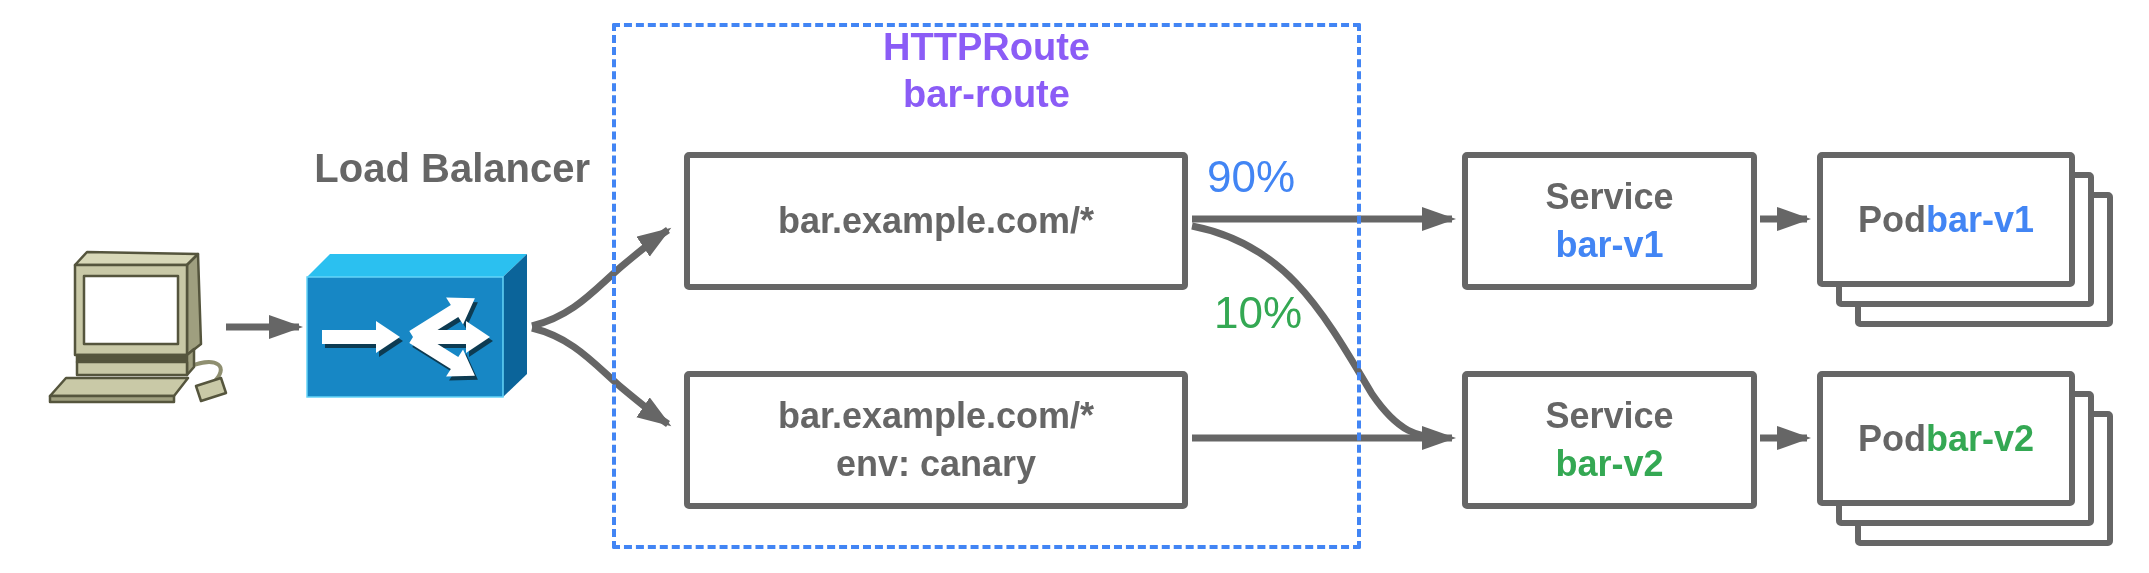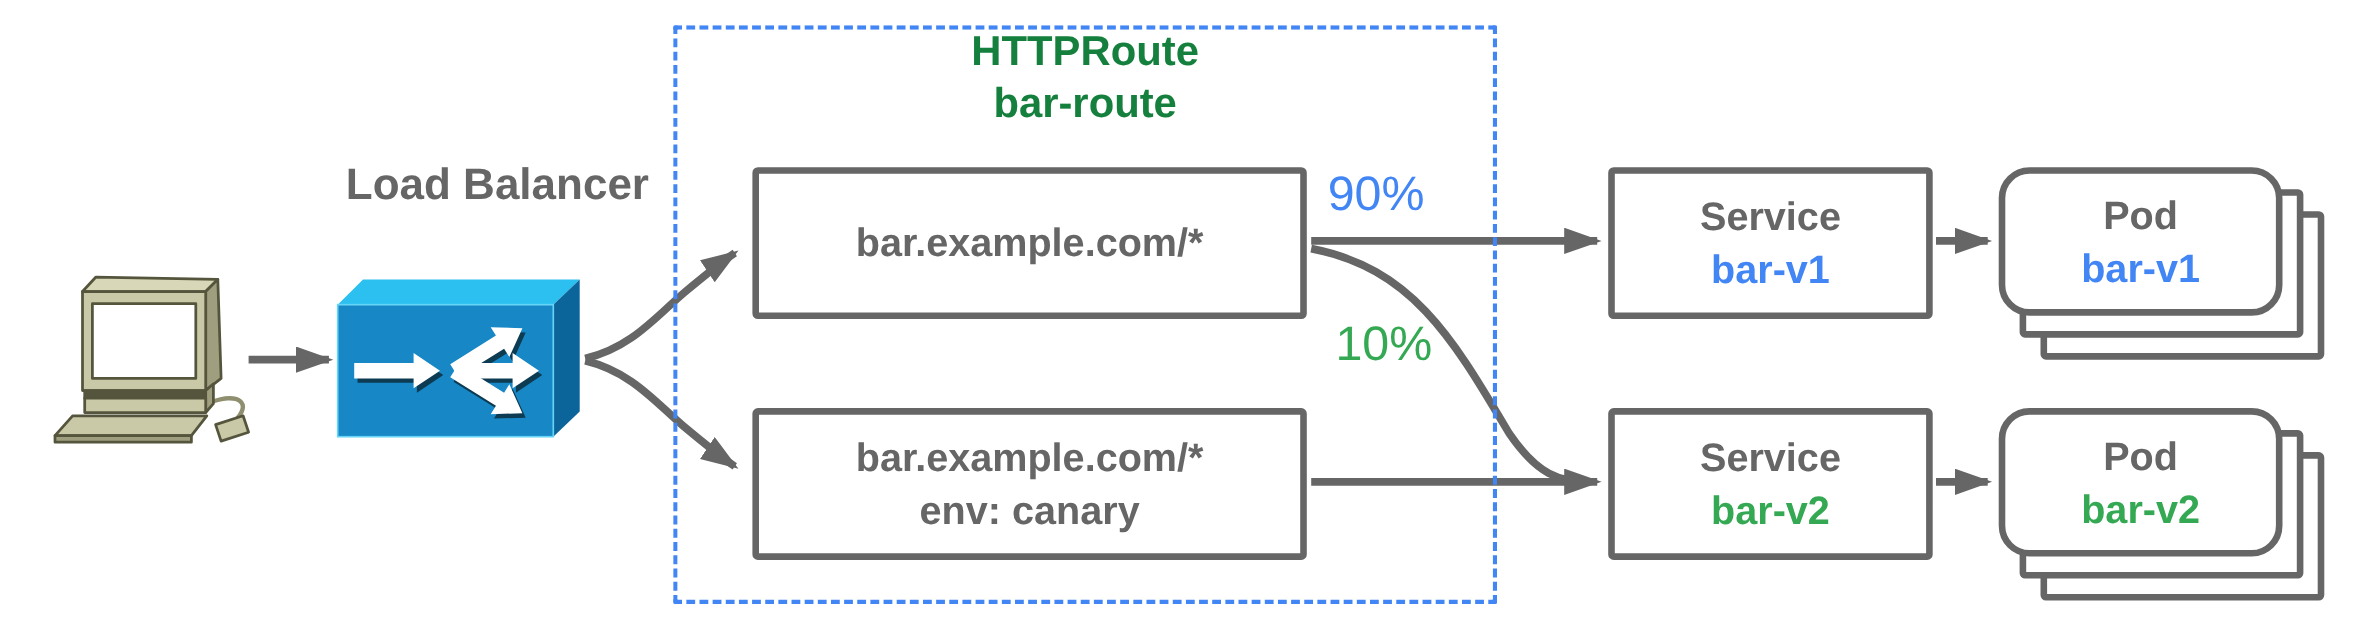--- a/index.html
+++ b/index.html
@@ -29,41 +29,41 @@
 
   .group-box {
     position:absolute;
     border:4px dashed #4285F4;
     border-radius:2px;
     background:transparent;
   }
   .group-title {
     position:absolute;
     text-align:center;
-    font-size:38px; font-weight:700; color:#15803d; line-height:1.24;
+    font-size:38px; font-weight:700; color:#8b5cf6; line-height:1.24;
   }
   .side-label {
     position:absolute;
     text-align:right;
     font-size:40px; font-weight:700; color:#666666;
   }
   .weight-label {
     position:absolute;
     font-size:44px; font-weight:400; line-height:1;
   }
   .pod-stack { position:absolute; }
   .pod-card {
     position:absolute;
     background:#fff;
     border:6px solid #666666;
     border-radius:5px;
   }
   .pod-front {
-    display:flex; flex-direction:column;
-    align-items:center; justify-content:center; text-align:center;border-radius:28px;
+    display:flex; flex-direction:row;
+    align-items:center; justify-content:center; text-align:center;
   }
 </style>
 </head>
 <body>
 
 <div id="canvas">
 
   <svg class="layer" width="2149" height="573" viewBox="0 0 2149 573">
     <defs>
       <marker id="ah" markerUnits="userSpaceOnUse" markerWidth="38" markerHeight="28" refX="30" refY="12" orient="auto">

